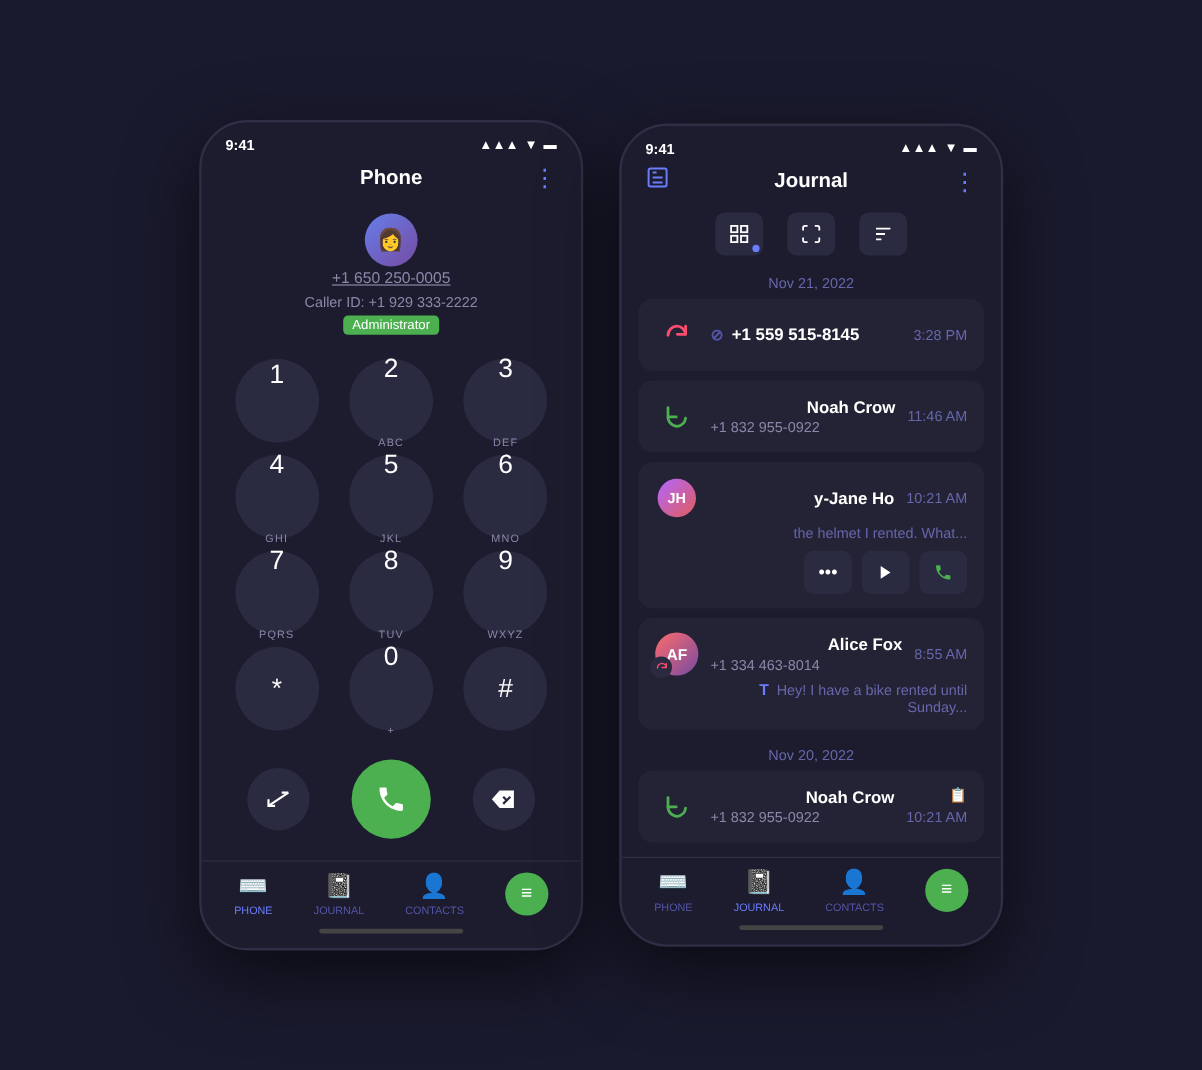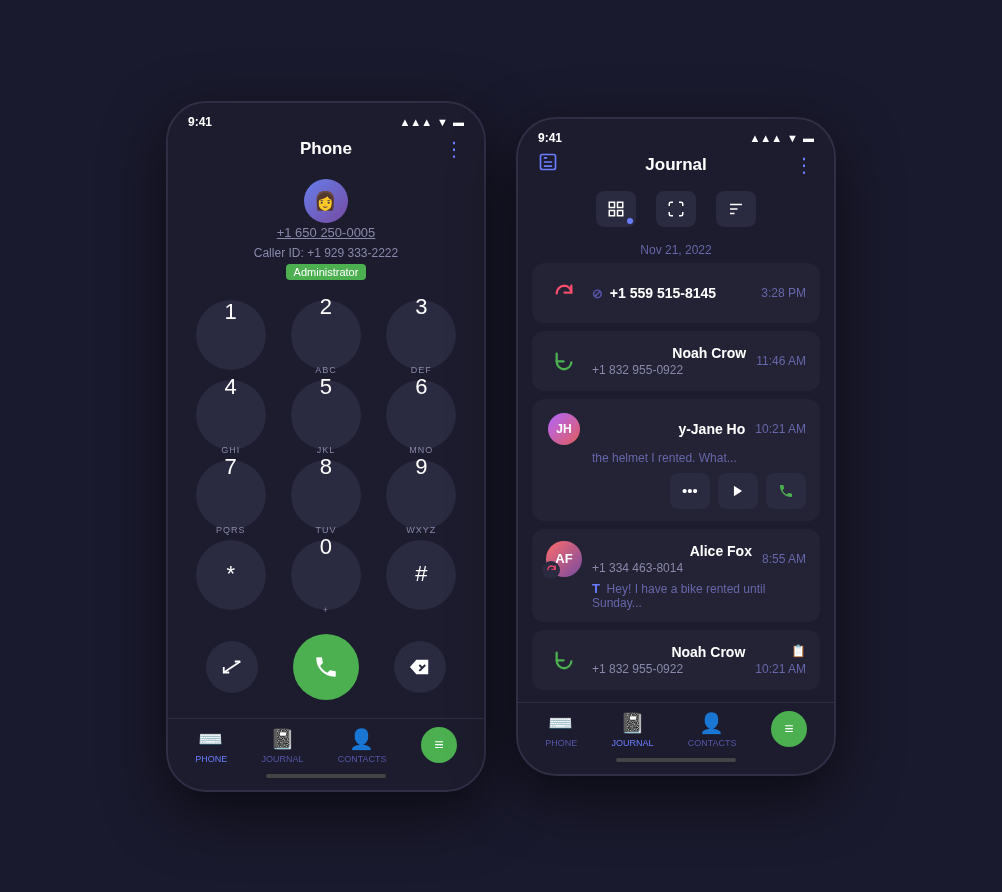--- a/index.html
+++ b/index.html
@@ -323,20 +323,21 @@
       color: #ff4d6d;
     }
     .outgoing-call {
       color: #4CAF50;
     }
     .entry-preview {
       color: #6666aa;
       font-size: 12px;
       margin-top: 4px;
       padding-left: 46px;
+      text-align: right;
     }
 
     
     .entry-actions {
       display: flex;
       justify-content: flex-end;
       gap: 8px;
       padding-top: 8px;
     }
     .entry-action-btn {
@@ -632,20 +633,21 @@
           <div class="entry-number">+1 334 463-8014</div>
         </div>
         <span class="entry-time">8:55 AM</span>
       </div>
       <div class="entry-preview">
         <span class="text-icon">T</span>
         &nbsp;Hey! I have a bike rented until Sunday...
       </div>
     </div>
 
+    <div class="date-label">Nov 20, 2022</div>
 
     <div class="journal-entry">
       <div class="entry-row">
         <div class="entry-icon outgoing-call">
           <svg width="22" height="22" viewBox="0 0 24 24" fill="none" stroke="#4CAF50" stroke-width="2.5">
             <path d="M4 12.5A8.5 8.5 0 0012.5 21 8.38 8.38 0 0020 13.5" stroke-linecap="round"></path>
             <polyline points="4 4 4 12.5 11.5 12.5" stroke-linecap="round" stroke-linejoin="round"></polyline>
           </svg>
         </div>
         <div class="entry-info">

